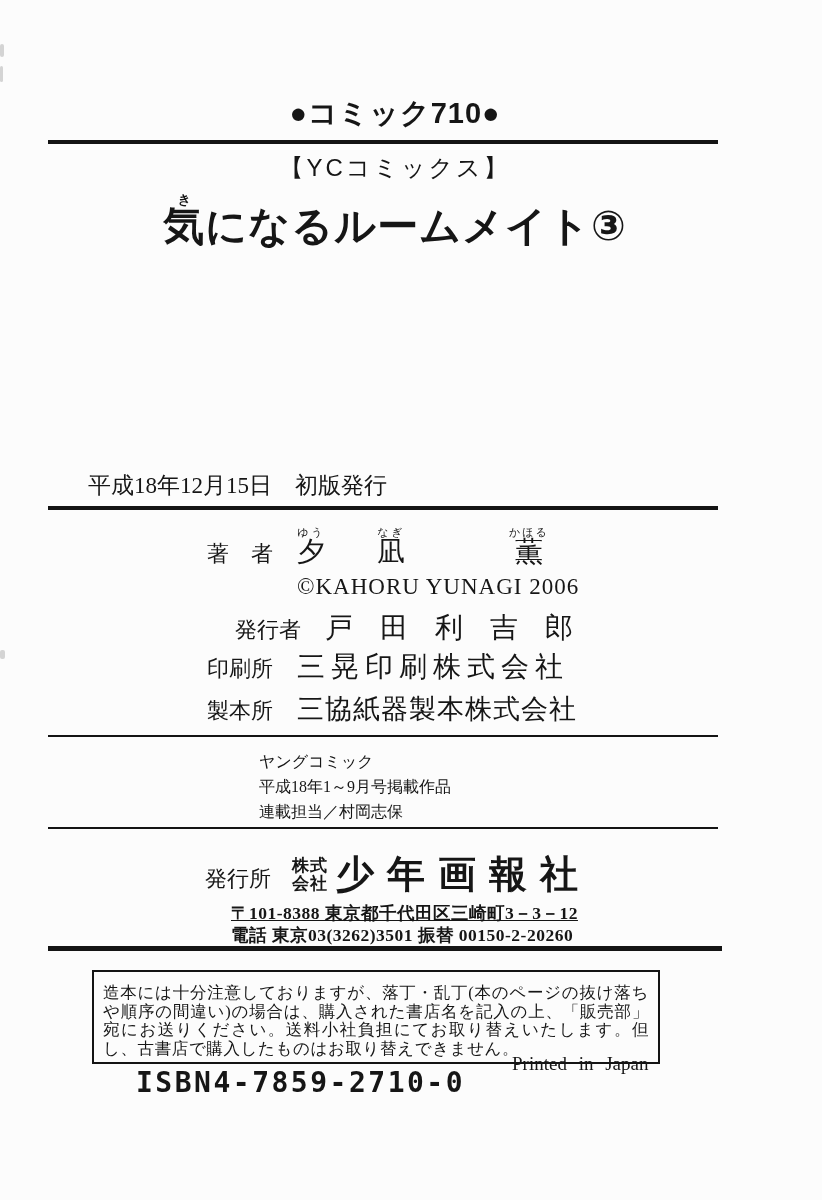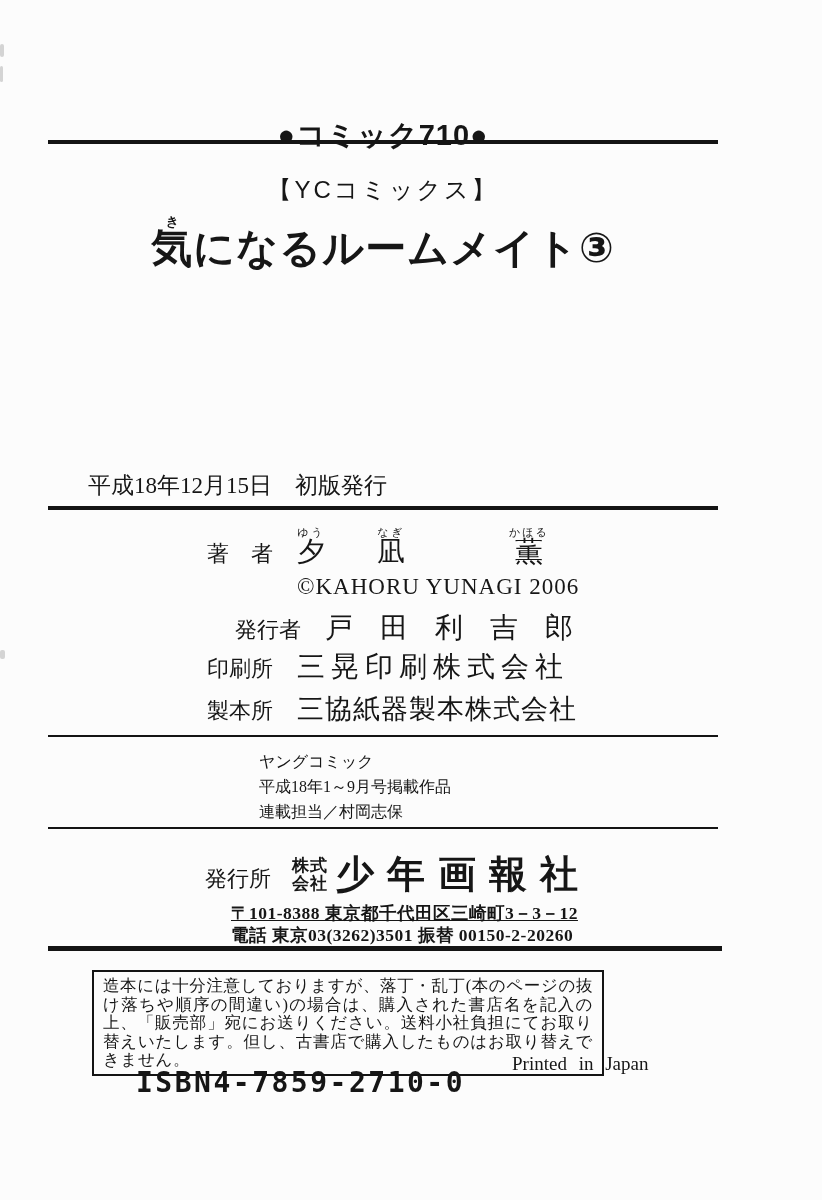--- a/index.html
+++ b/index.html
@@ -4,21 +4,21 @@
 <style>
   html,body{margin:0;padding:0;background:#e8e8e8;}
   .page{
     position:relative;width:822px;height:1200px;margin:0 auto;
     background:#fcfcfc;color:#161616;overflow:hidden;
     font-family:"Liberation Serif","DejaVu Serif",serif;
   }
   .gothic{font-family:"Liberation Sans","DejaVu Sans",sans-serif;}
   .mono{font-family:"DejaVu Sans Mono","Liberation Mono",monospace;margin-left:8px;}
   .abs{position:absolute;}
-  .center-col{left:48px;width:670px;text-align:center;margin-top:22px;}
+  .center-col{left:60px;width:670px;text-align:center;}
 
   .rule{position:absolute;left:48px;width:670px;background:#141414;}
 
   .series-mark{top:94px;font-weight:bold;font-size:29px;letter-spacing:1px;}
   .imprint{top:152px;font-weight:normal;font-size:24px;letter-spacing:3px;}
 
   .title{top:193px;font-weight:bold;font-size:41px;letter-spacing:1px;line-height:1.35;}
   .title rt{font-size:13px;font-weight:bold;letter-spacing:0;}
 
   .pub-date{left:88px;top:470px;font-size:23px;}
@@ -43,22 +43,22 @@
 
   .pub-label{left:205px;top:864px;font-size:22px;}
   .corp{left:292px;top:857px;font-weight:bold;font-size:17px;line-height:18px;letter-spacing:1px;}
   .corp-line{display:block;}
   .pub-name{left:336px;top:849px;font-weight:bold;font-size:38px;letter-spacing:13px;white-space:nowrap;}
 
   .addr1{left:231px;top:901px;font-weight:bold;font-size:17.5px;letter-spacing:0.5px;text-decoration:underline;}
   .addr2{left:231px;top:923px;font-weight:bold;font-size:17.5px;letter-spacing:0.5px;}
 
   .notice-box{
-    left:92px;top:970px;width:512px;box-sizing:border-box;
-    border:2px solid #141414;padding:5px 9px 4px 9px;
+    left:92px;top:970px;width:568px;box-sizing:border-box;
+    border:2px solid #141414;padding:12px 9px 4px 9px;
     font-size:16.5px;line-height:18.6px;letter-spacing:0.6px;
     text-align:justify;
   }
 
   .printed{left:512px;top:1053px;font-size:19px;word-spacing:7px;}
   .isbn{left:128px;top:1066px;font-weight:bold;font-size:28px;letter-spacing:2.5px;}
 
   .scan-mark{position:absolute;background:#d4d4d4;border-radius:2px;}
 </style>
 </head>

